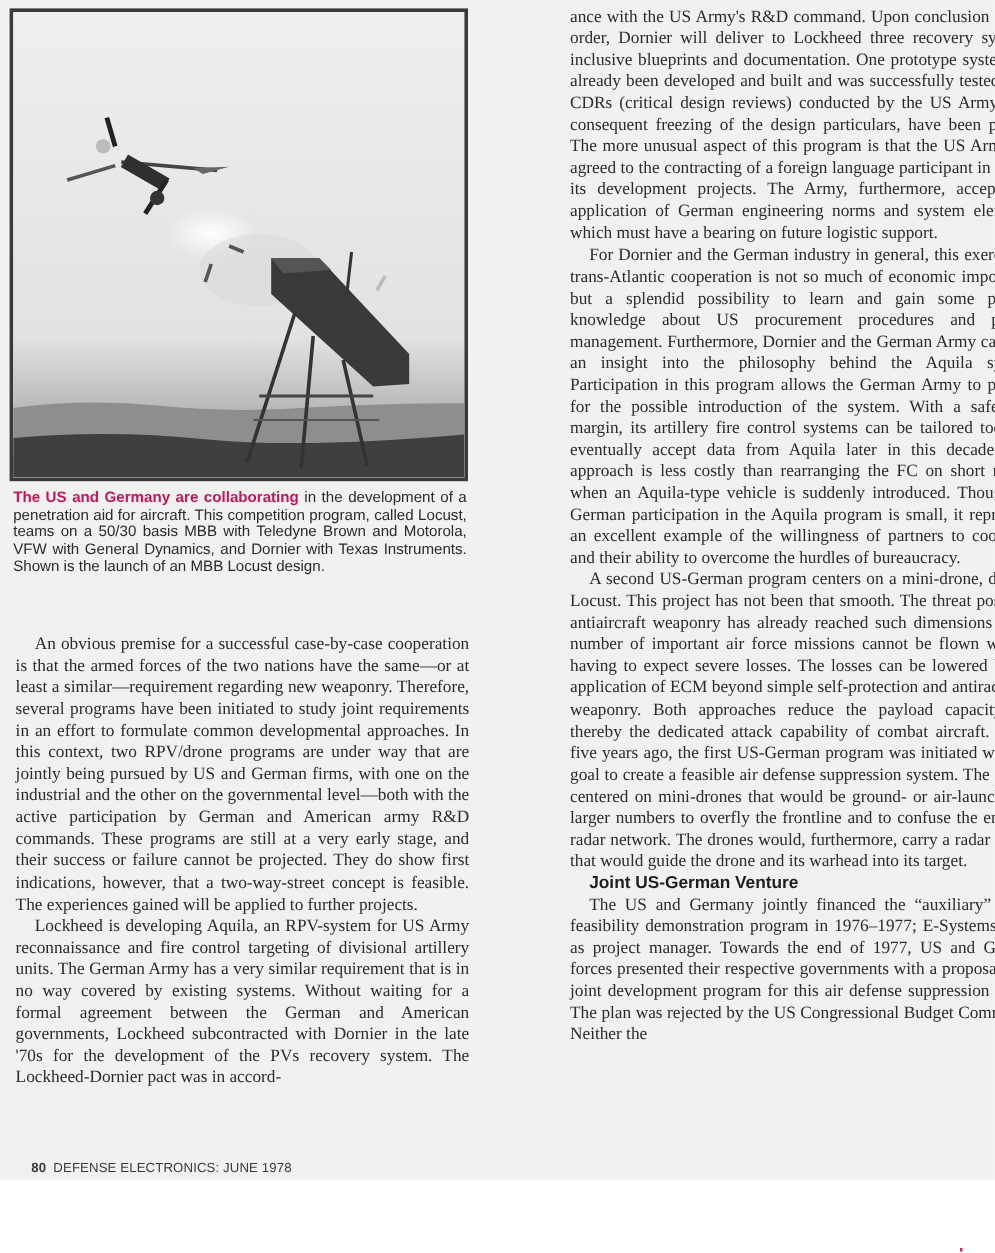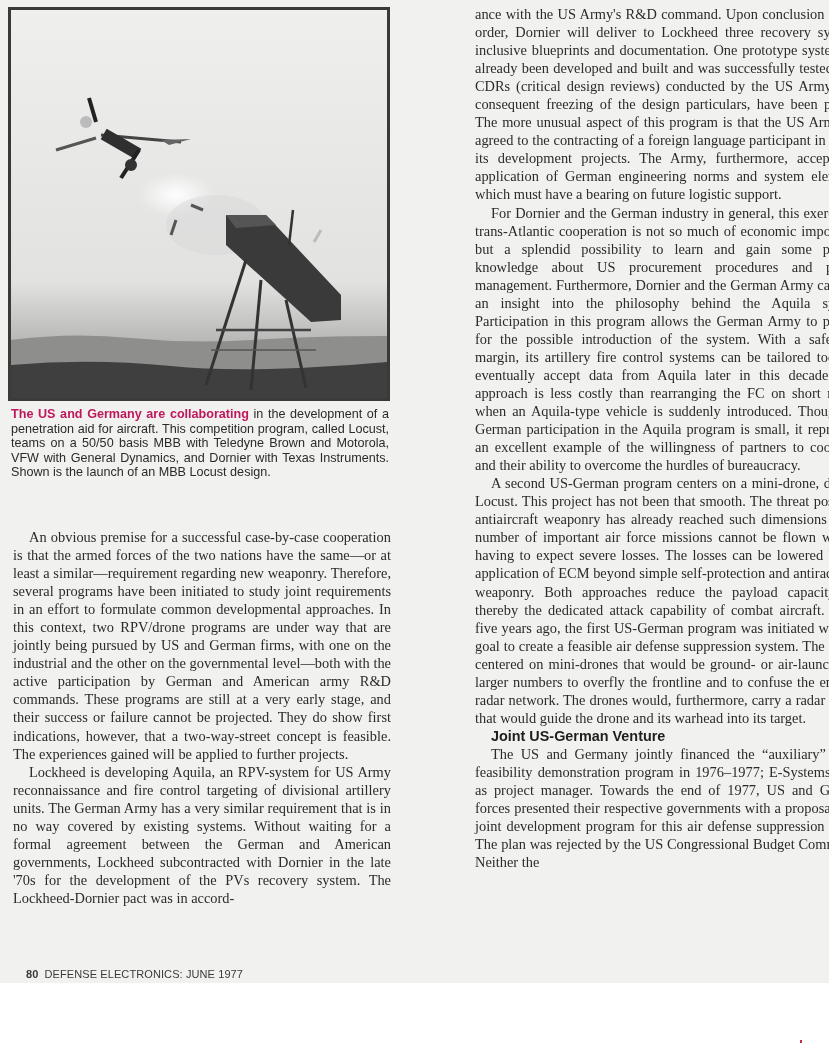--- a/index.html
+++ b/index.html
@@ -88,34 +88,34 @@
         <circle cx="120" cy="155" r="6" fill="#333"></circle>
       </g>
 
       <line x1="180" y1="195" x2="192" y2="200" stroke="#555" stroke-width="3"></line>
       <line x1="165" y1="210" x2="160" y2="225" stroke="#555" stroke-width="3"></line>
       <line x1="310" y1="220" x2="303" y2="232" stroke="#bbb" stroke-width="3"></line>
     </svg>
   </div>
 
   <div class="caption">
-    <b>The US and Germany are collaborating</b><span> in the development of a penetration aid for aircraft. This competition program, called Locust, teams on a 50/50 basis MBB with Teledyne Brown and Motorola, VFW with General Dynamics, and Dornier with Texas Instruments. Shown is the launch of an MBB Locust design.</span>
+    <b>The US and Germany are collaborating</b><span> in the development of a penetration aid for aircraft. This competition program, called Locust, teams on a 50/30 basis MBB with Teledyne Brown and Motorola, VFW with General Dynamics, and Dornier with Texas Instruments. Shown is the launch of an MBB Locust design.</span>
   </div>
 
   <div class="col col-left">
     <p>An obvious premise for a successful case-by-case cooperation is that the armed forces of the two nations have the same—or at least a similar—requirement regarding new weaponry. Therefore, several programs have been initiated to study joint requirements in an effort to formulate common developmental approaches. In this context, two RPV/drone programs are under way that are jointly being pursued by US and German firms, with one on the industrial and the other on the governmental level—both with the active participation by German and American army R&amp;D commands. These programs are still at a very early stage, and their success or failure cannot be projected. They do show first indications, however, that a two-way-street concept is feasible. The experiences gained will be applied to further projects.</p>
     <p>Lockheed is developing Aquila, an RPV-system for US Army reconnaissance and fire control targeting of divisional artillery units. The German Army has a very similar requirement that is in no way covered by existing systems. Without waiting for a formal agreement between the German and American governments, Lockheed subcontracted with Dornier in the late '70s for the development of the PVs recovery system. The Lockheed-Dornier pact was in accord-</p>
   </div>
 
   <div class="col col-right">
     <p class="noindent">ance with the US Army's R&amp;D command. Upon conclusion of this order, Dornier will deliver to Lockheed three recovery systems' inclusive blueprints and documentation. One prototype system has already been developed and built and was successfully tested. Two CDRs (critical design reviews) conducted by the US Army, with consequent freezing of the design particulars, have been passed. The more unusual aspect of this program is that the US Army has agreed to the contracting of a foreign language participant in one of its development projects. The Army, furthermore, accepts the application of German engineering norms and system elements, which must have a bearing on future logistic support.</p>
     <p>For Dornier and the German industry in general, this exercise in trans-Atlantic cooperation is not so much of economic importance but a splendid possibility to learn and gain some pratical knowledge about US procurement procedures and project management. Furthermore, Dornier and the German Army can gain an insight into the philosophy behind the Aquila system. Participation in this program allows the German Army to prepare for the possible introduction of the system. With a safe time margin, its artillery fire control systems can be tailored today to eventually accept data from Aquila later in this decade. This approach is less costly than rearranging the FC on short notice, when an Aquila-type vehicle is suddenly introduced. Though the German participation in the Aquila program is small, it represents an excellent example of the willingness of partners to cooperate and their ability to overcome the hurdles of bureaucracy.</p>
     <p>A second US-German program centers on a mini-drone, dubbed Locust. This project has not been that smooth. The threat posed by antiaircraft weaponry has already reached such dimensions that a number of important air force missions cannot be flown without having to expect severe losses. The losses can be lowered by the application of ECM beyond simple self-protection and antiradiation weaponry. Both approaches reduce the payload capacity and thereby the dedicated attack capability of combat aircraft. About five years ago, the first US-German program was initiated with the goal to create a feasible air defense suppression system. The efforts centered on mini-drones that would be ground- or air-launched in larger numbers to overfly the frontline and to confuse the enemy's radar network. The drones would, furthermore, carry a radar homer that would guide the drone and its warhead into its target.</p>
     <h3>Joint US-German Venture</h3>
     <p>The US and Germany jointly financed the “auxiliary” drone feasibility demonstration program in 1976–1977; E-Systems acted as project manager. Towards the end of 1977, US and German forces presented their respective governments with a proposal for a joint development program for this air defense suppression drone. The plan was rejected by the US Congressional Budget Committee. Neither the</p>
   </div>
 
   <div class="footer">
-    <span class="pnum">80</span><span>DEFENSE ELECTRONICS: JUNE 1977</span>
+    <span class="pnum">80</span><span>DEFENSE ELECTRONICS: JUNE 1978</span>
   </div>
 </div>
 
 <div class="speck"></div>
 
 </body></html>

